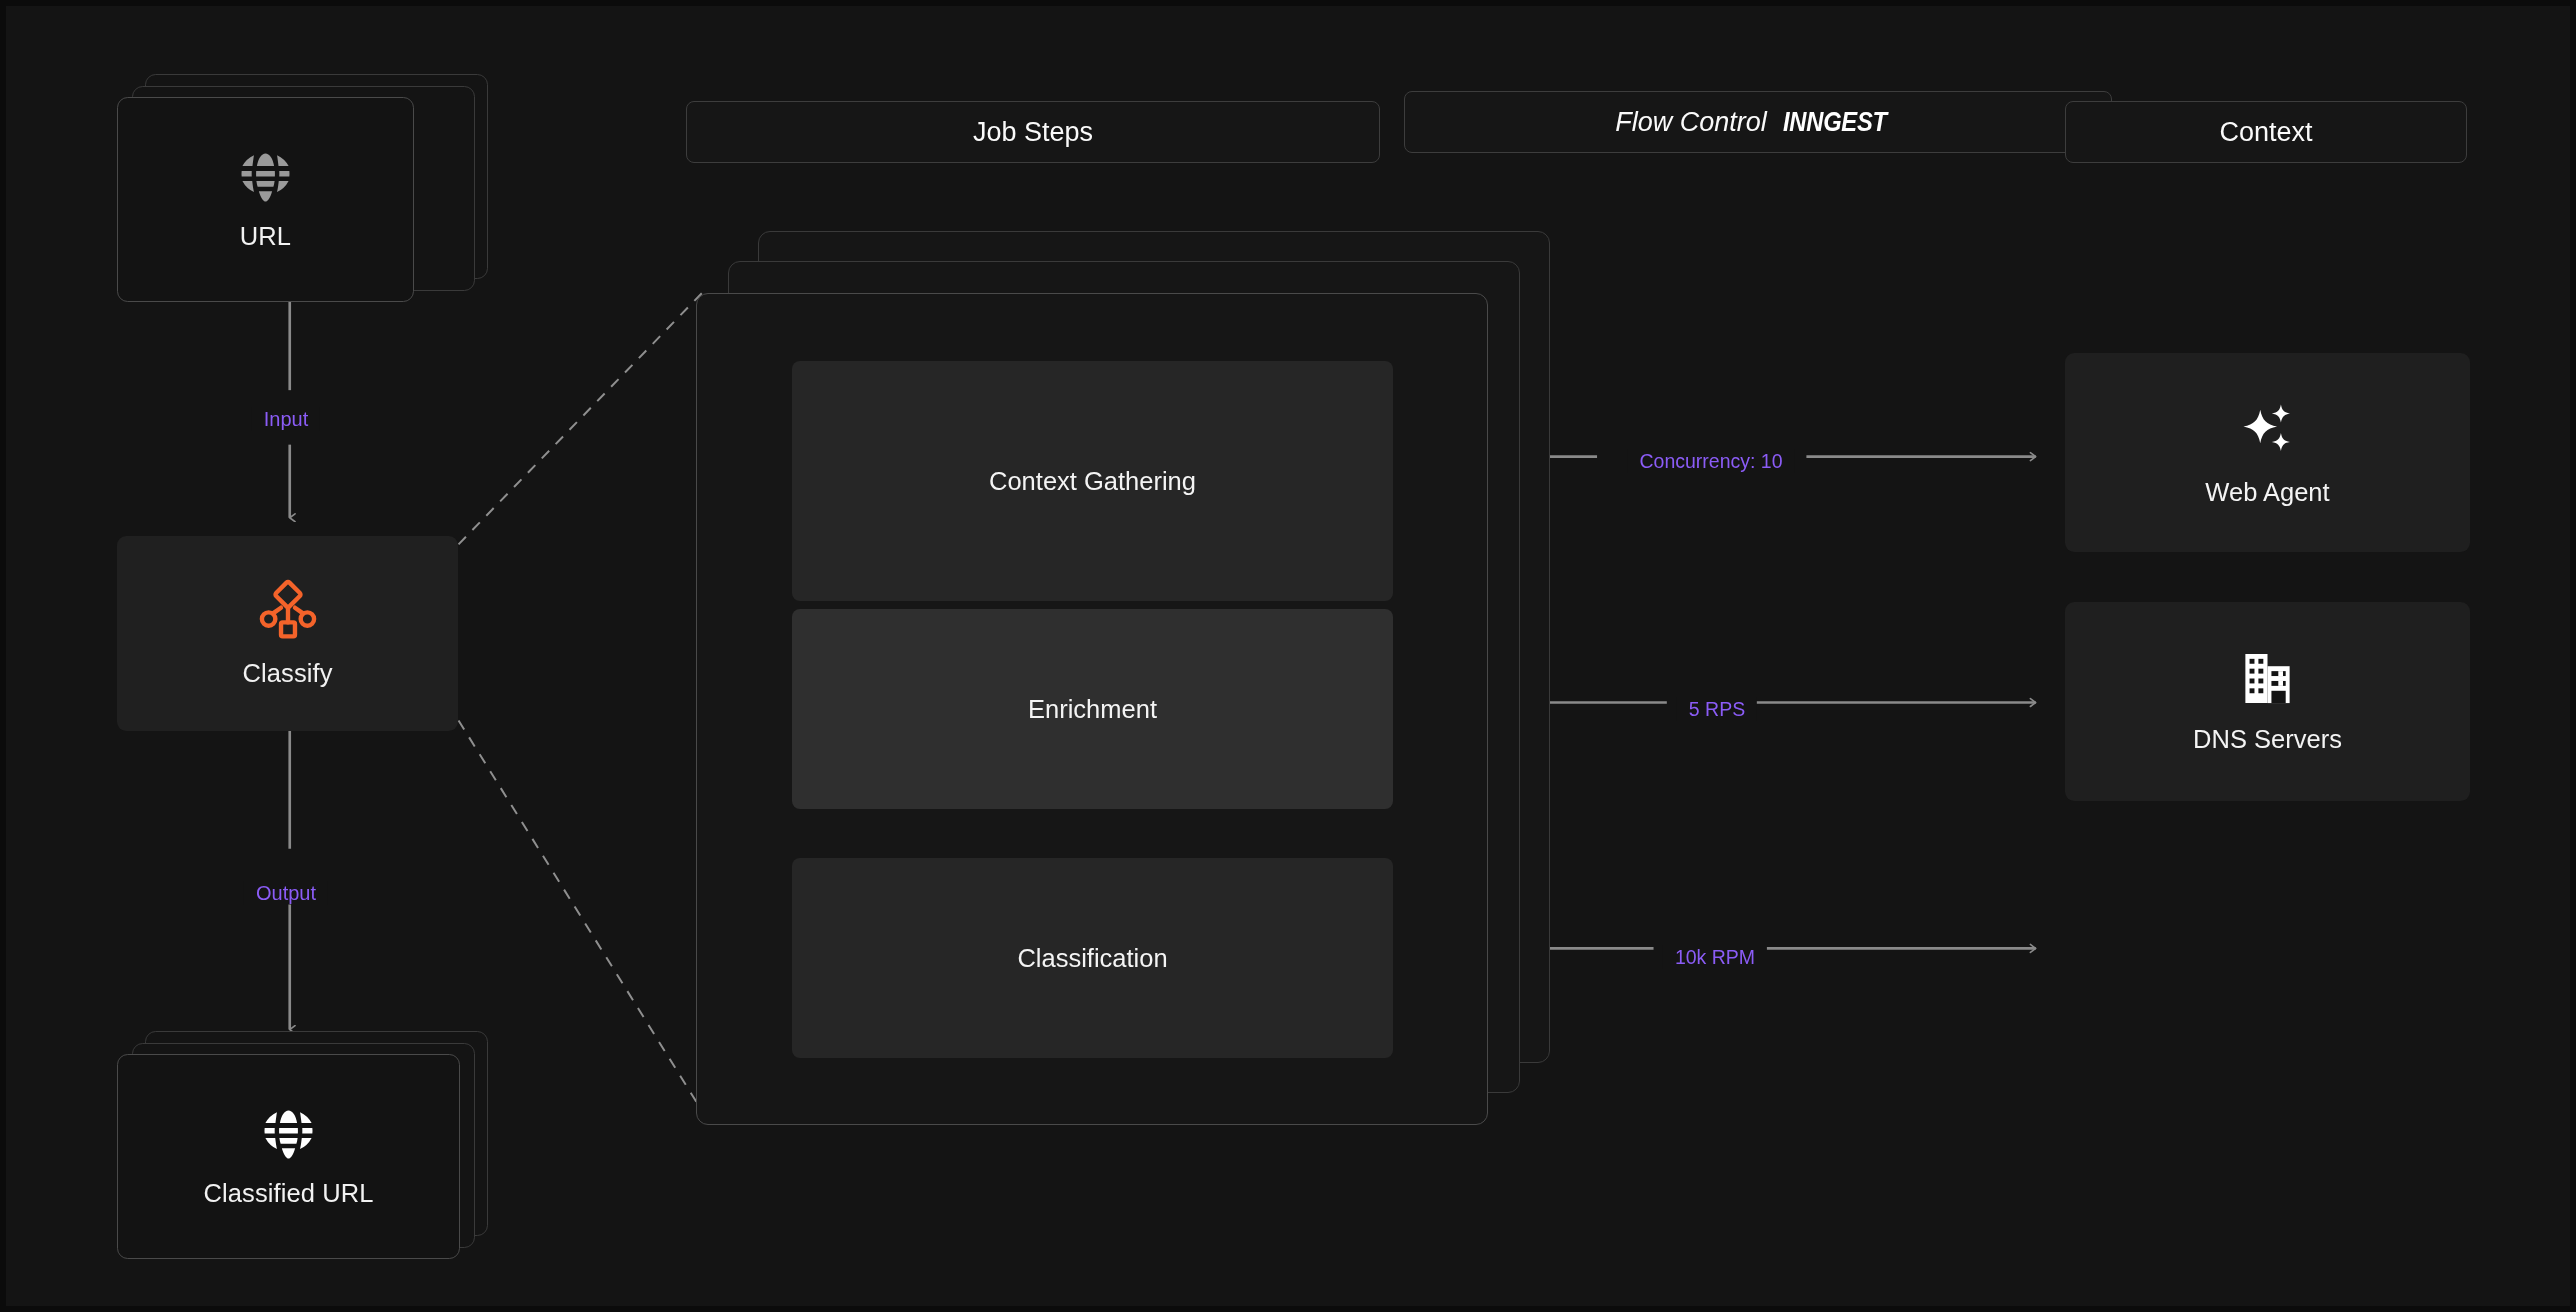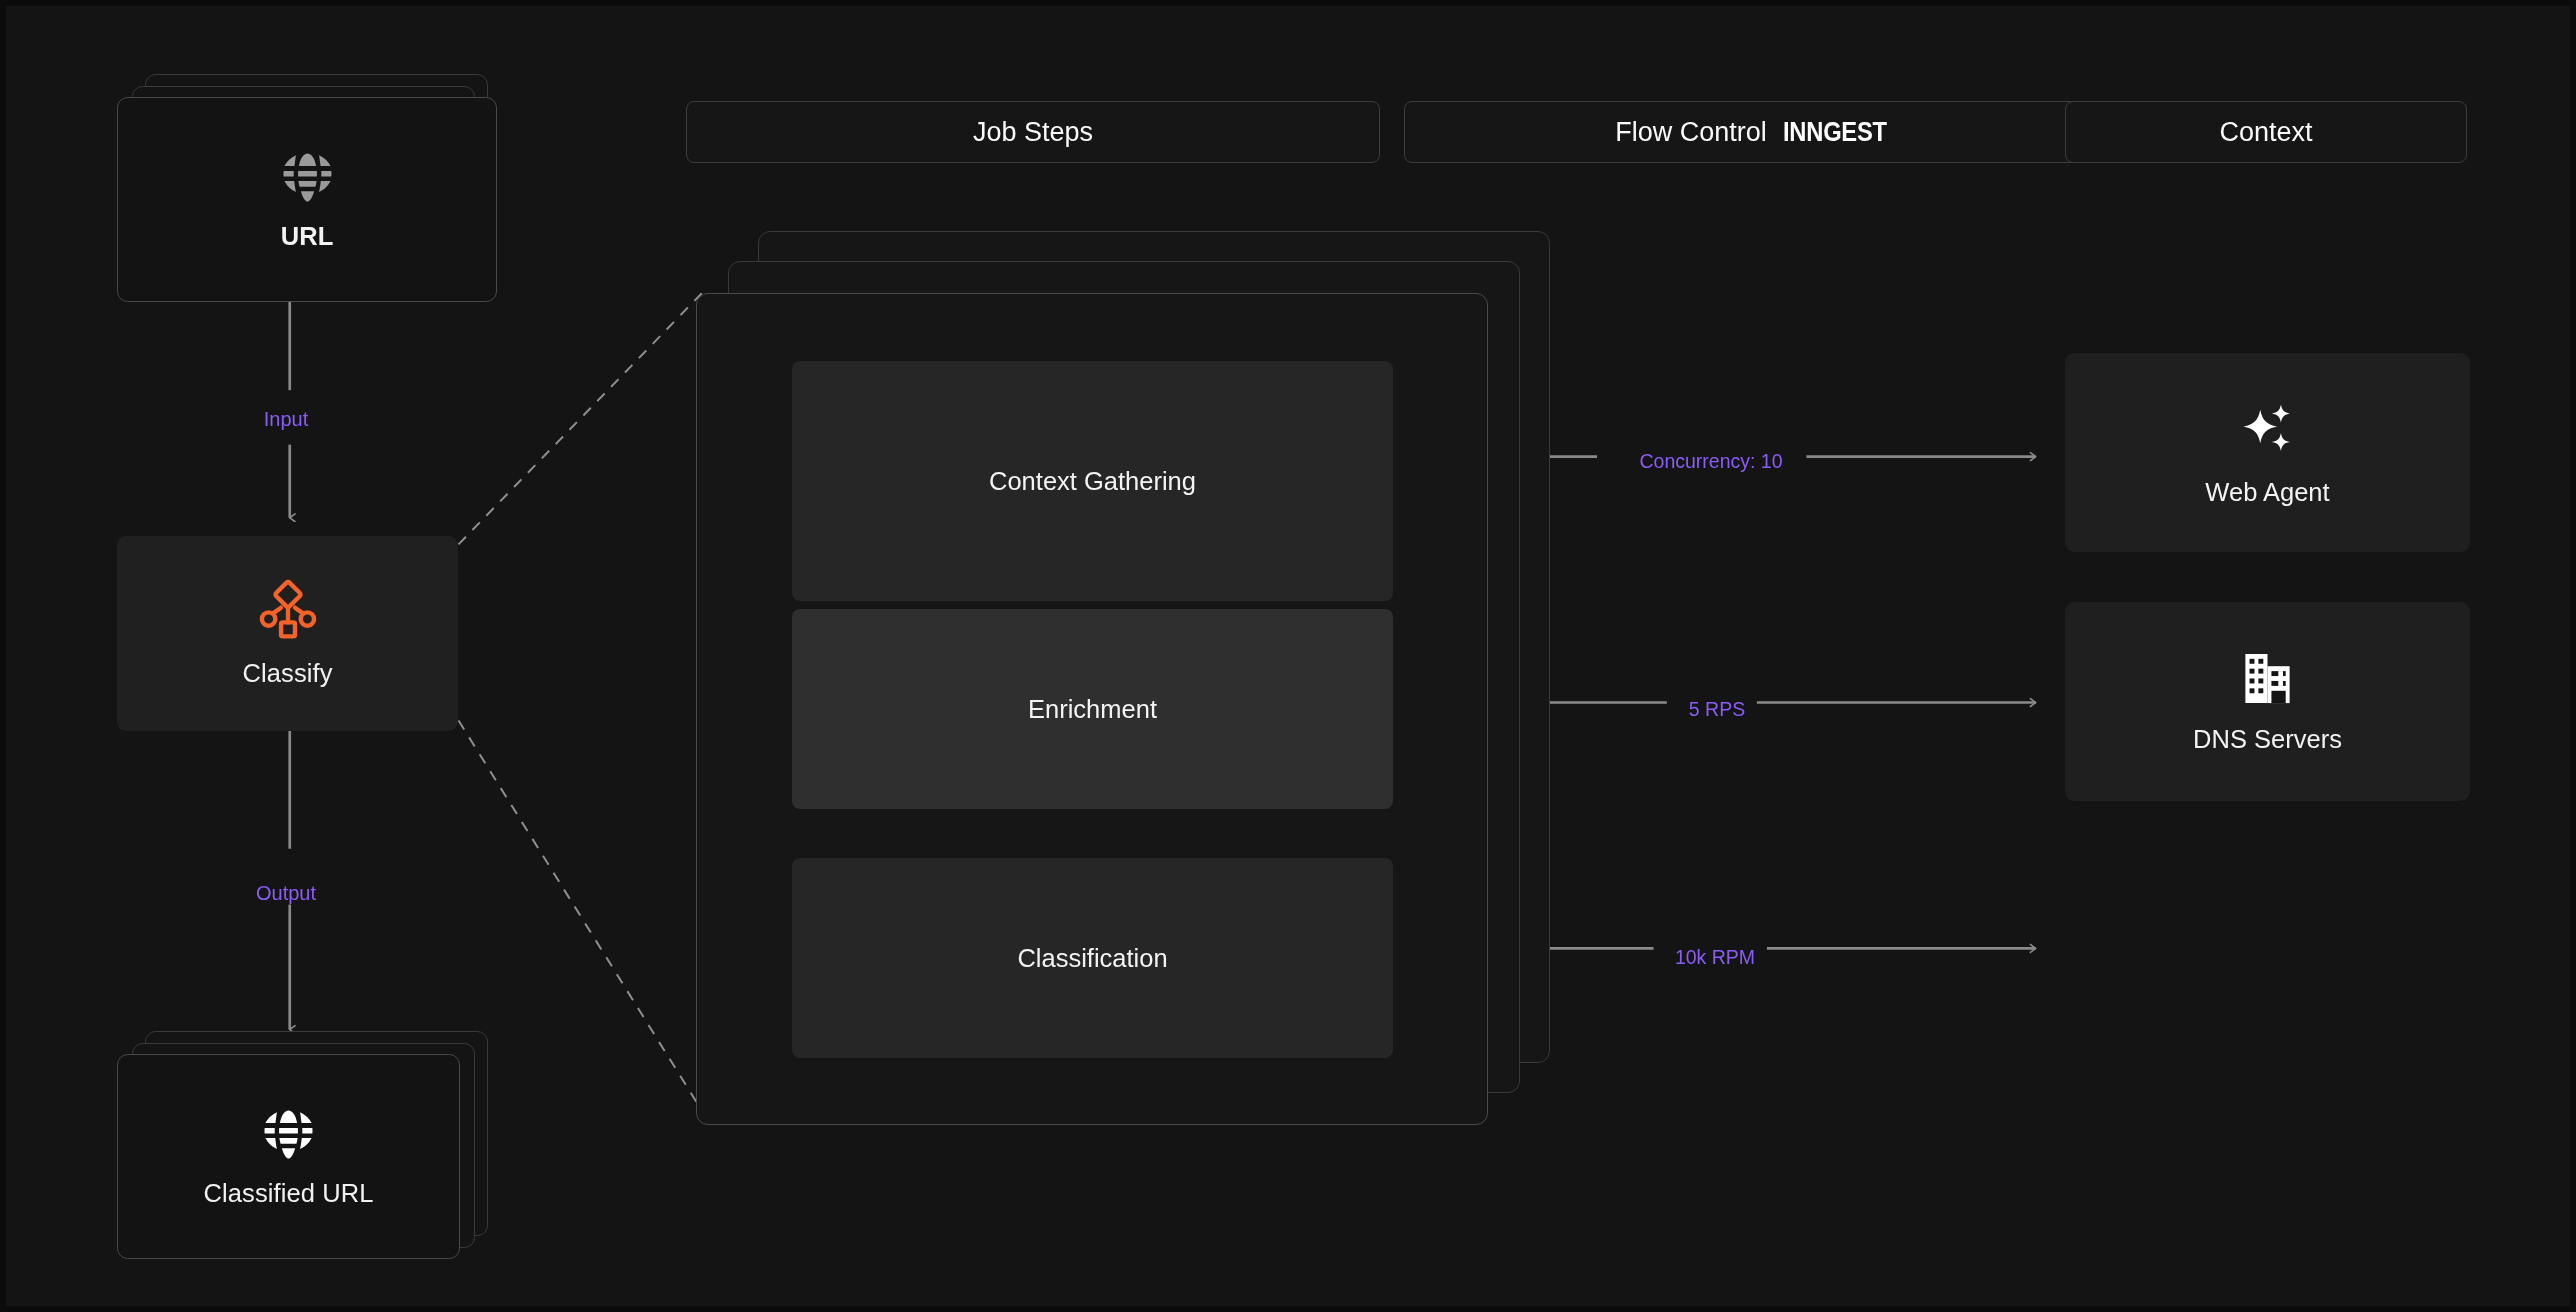--- a/index.html
+++ b/index.html
@@ -161,33 +161,33 @@
     <g>
       <line x1="2063" y1="1418" x2="2470" y2="1418" stroke="#8a8a8a" stroke-width="4"></line>
       <line x1="2625" y1="1418" x2="3045" y2="1418" stroke="#8a8a8a" stroke-width="4" marker-end="url(#arrow-right)"></line>
     </g>
   </svg>
 
   <div class="pill" style="left:680px; top:95px; width:694px;">
     <span class="pill-text">Job Steps</span>
   </div>
 
-  <div class="pill" style="left:1398px; top:95px; width:708px;">
+  <div class="pill" style="left:1398px; top:85px; width:708px;font-style:italic;">
     <span class="pill-text">Flow Control</span>
     <span class="brand">INNGEST</span>
   </div>
 
   <div class="pill" style="left:2059px; top:95px; width:402px;">
     <span class="pill-text">Context</span>
   </div>
 
   <div class="stack" style="left:111px; top:91px; width:343px; height:205px;">
     <div class="ghost g1" style="width:343px; height:205px;"></div>
     <div class="ghost g2" style="width:343px; height:205px;"></div>
-    <div class="card-face" style="width:380px; height:205px;font-weight:bold;">
+    <div class="card-face" style="width:297px; height:205px;">
       <svg class="icon" width="59" height="59" viewBox="0 0 24 24">
         <g fill="#9a9a9a">
           <path d="M12 2.2c-1.6 0-3 2.1-3.5 5.1h7C15 4.3 13.6 2.2 12 2.2z"></path>
           <path d="M8.2 9.4a22 22 0 0 0 0 2.2h7.6a22 22 0 0 0 0-2.2z"></path>
           <path d="M8.3 13.4c.1.9.3 1.7.5 2.4h6.4c.2-.7.4-1.5.5-2.4z"></path>
           <path d="M9.3 17.6c.7 2.5 1.8 4.2 2.7 4.2s2-1.7 2.7-4.2z"></path>
           <path d="M7.3 2.9A10 10 0 0 0 2.6 7.3h4.1c.2-1.7.4-3.2.6-4.4z"></path>
           <path d="M16.7 2.9c.2 1.2.4 2.7.6 4.4h4.1a10 10 0 0 0-4.7-4.4z"></path>
           <path d="M2.3 9.4a9.9 9.9 0 0 0 0 2.2h4.1a24 24 0 0 1 0-2.2z"></path>
           <path d="M17.6 9.4a24 24 0 0 1 0 2.2h4.1a9.9 9.9 0 0 0 0-2.2z"></path>

